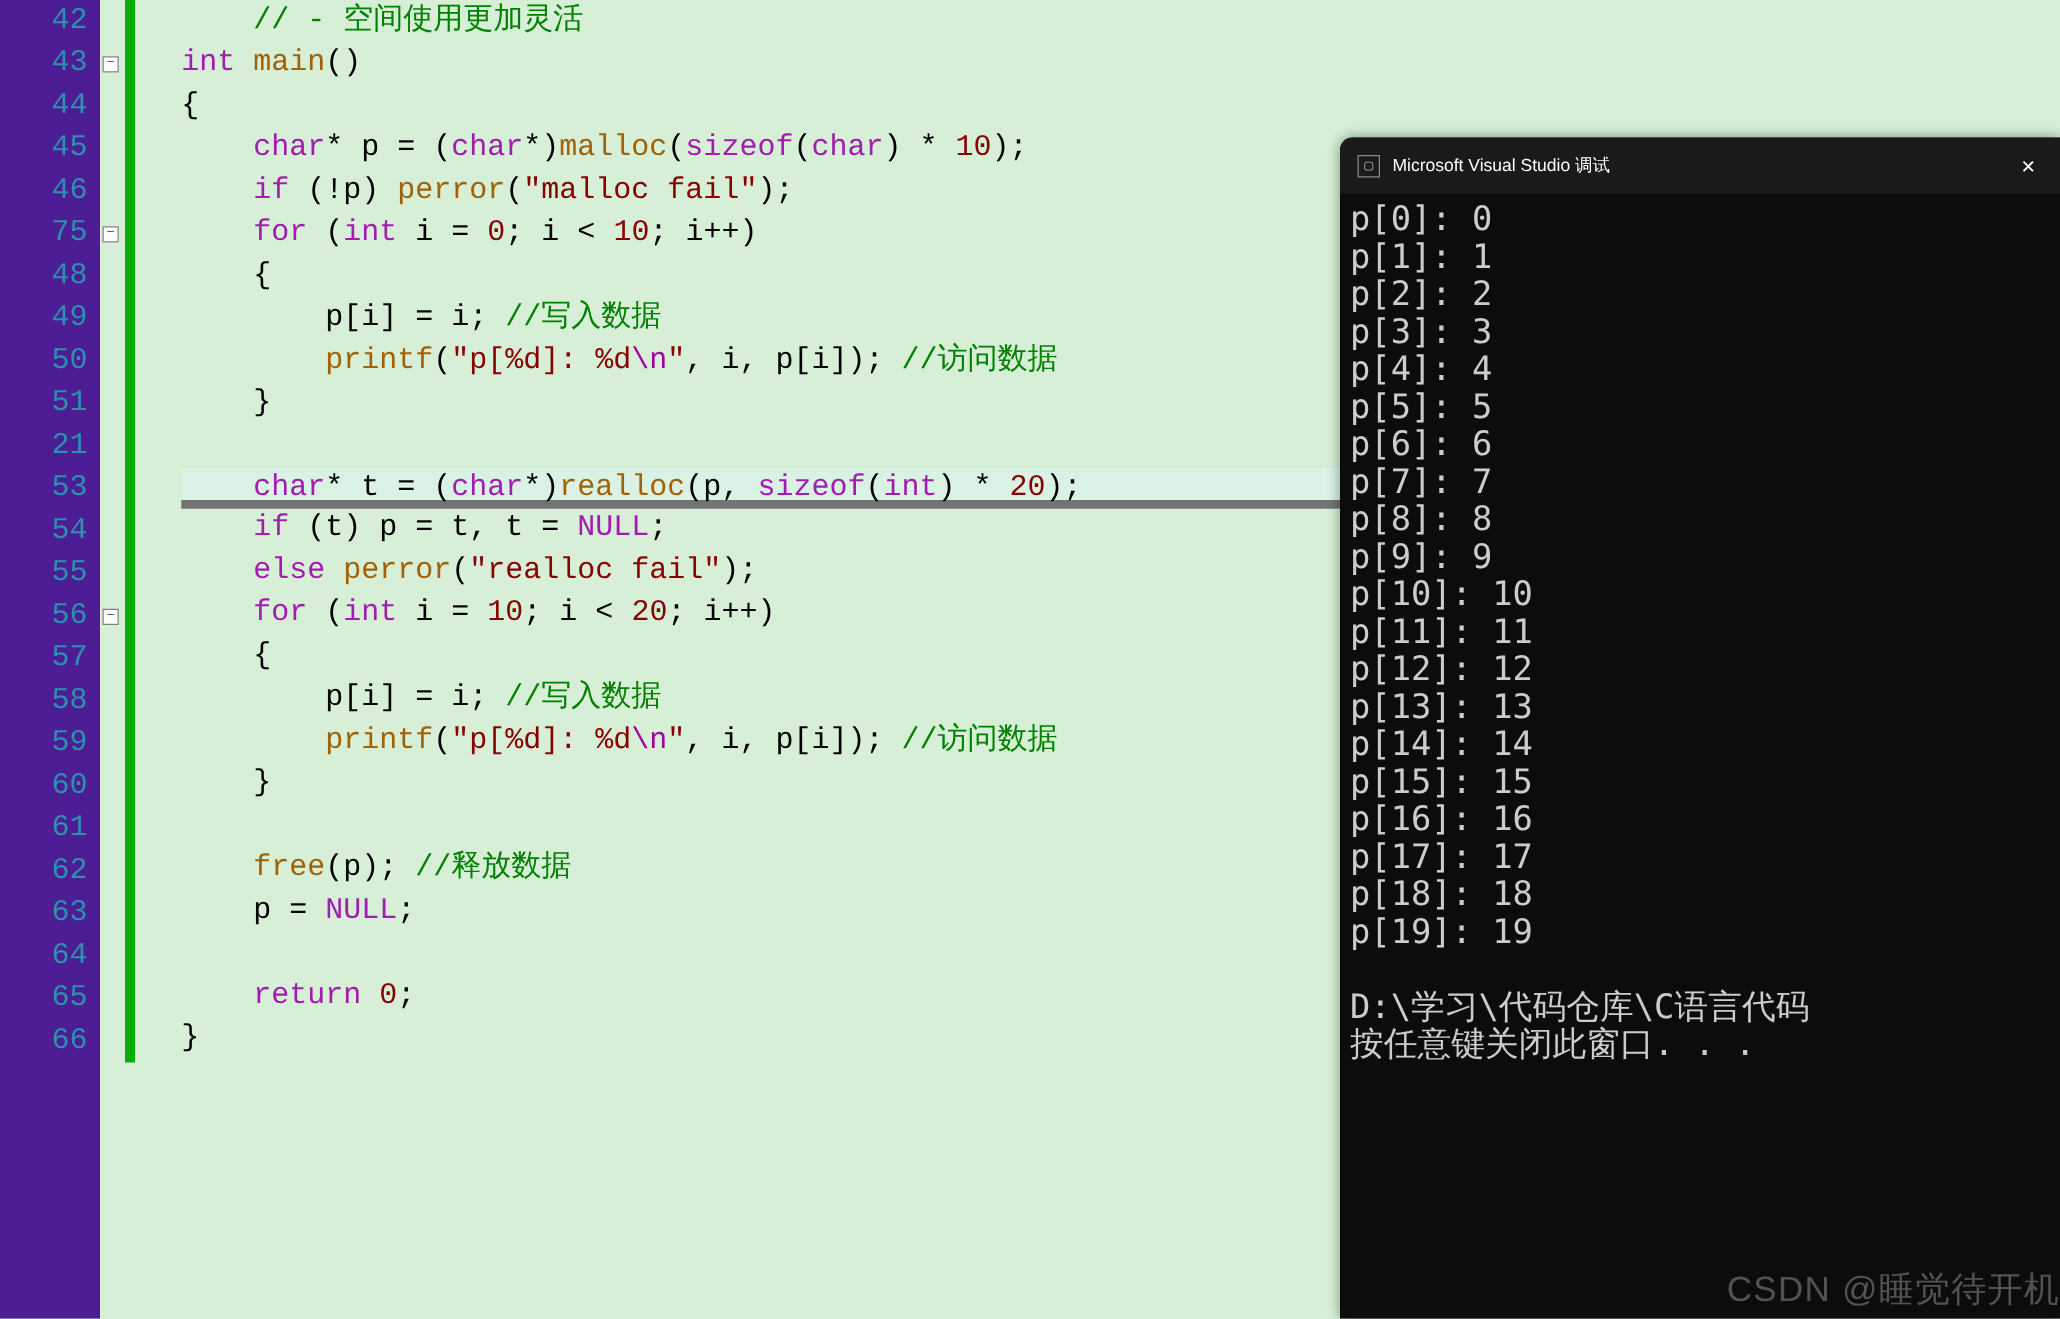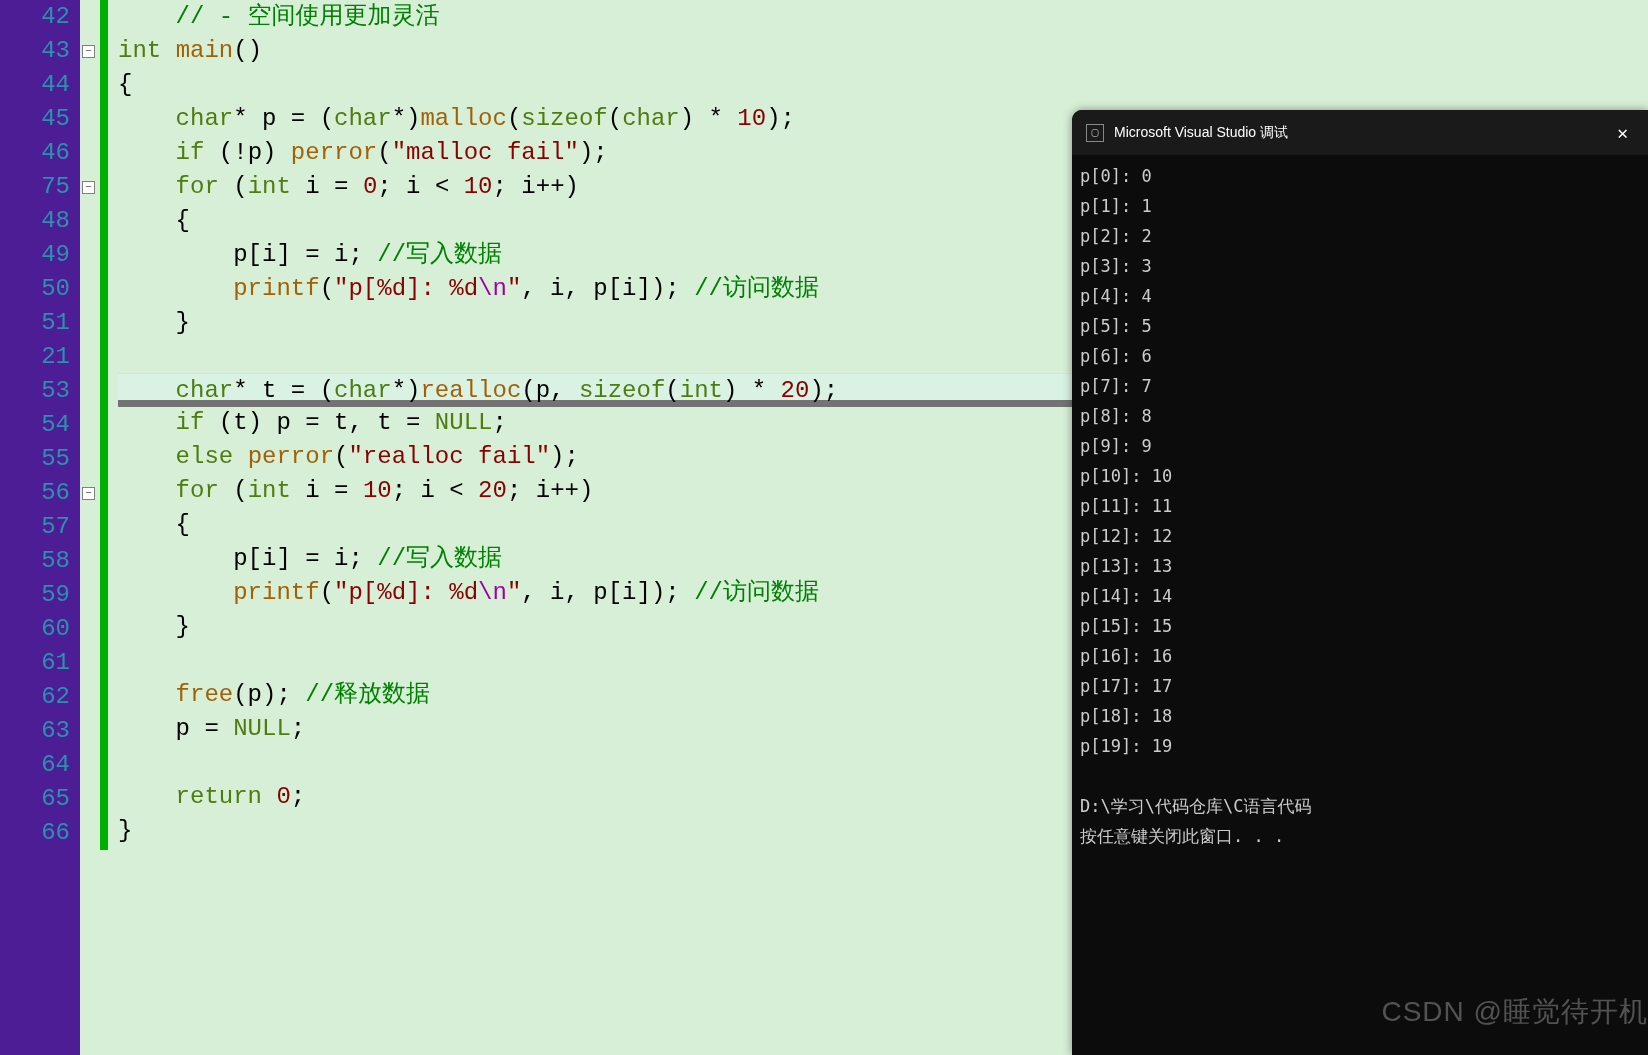--- a/index.html
+++ b/index.html
@@ -54,29 +54,29 @@
     left: 0;
     width: 8px;
     background: #00b000;
   }
   .code-col {
     flex: 1;
     position: relative;
     background: #d7efd7;
     white-space: pre;
   }
-  .code-col .line { height: 34px; }
+  .code-col .line { height: 34px; margin-left: 27px; }
   .hl-line {
     background: #d9f2e3;
     border-top: 1px solid #cce9d6;
     border-bottom: 7px solid #737373;
     margin-top: -1px;
     margin-bottom: -1px;
   }
-  .kw  { color: #4d7c0f; }
+  .kw  { color: #a21caf; }
   .fn  { color: #a16207; }
   .cm  { color: #008000; }
   .str { color: #880000; }
   .esc { color: #a000a0; }
   .num { color: #880000; }
   .txt { color: #000; }
 
   .console {
     position: absolute;
     top: 110px;
@@ -106,30 +106,30 @@
     align-items: center;
     justify-content: center;
     font-size: 12px;
     color: #aaa;
   }
   .title-text { color: #fff; font-size: 14px; font-family: 'Segoe UI', sans-serif; flex: 1; white-space: nowrap; overflow: hidden; }
   .title-close { color: #fff; font-size: 18px; padding: 0 6px; cursor: pointer; }
   .console-body {
     padding: 8px 8px;
     font-family: Consolas, monospace;
-    font-size: 17px;
+    font-size: 27px;
     line-height: 30px;
     color: #ccc;
     white-space: pre;
     margin-top: -2px;
   }
   .watermark {
     position: absolute;
     right: 0;
-    bottom: 24px;
+    bottom: 4px;
     font-size: 28px;
     color: rgba(140,140,140,0.55);
     font-family: sans-serif;
     letter-spacing: 1px;
   }
 </style>
 </head>
 <body>
 
 <div class="editor">

